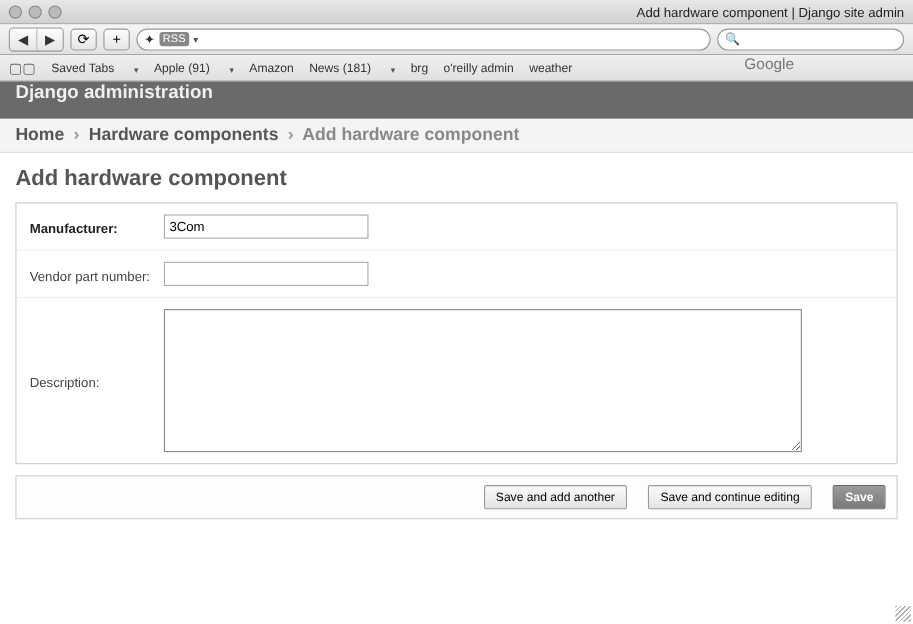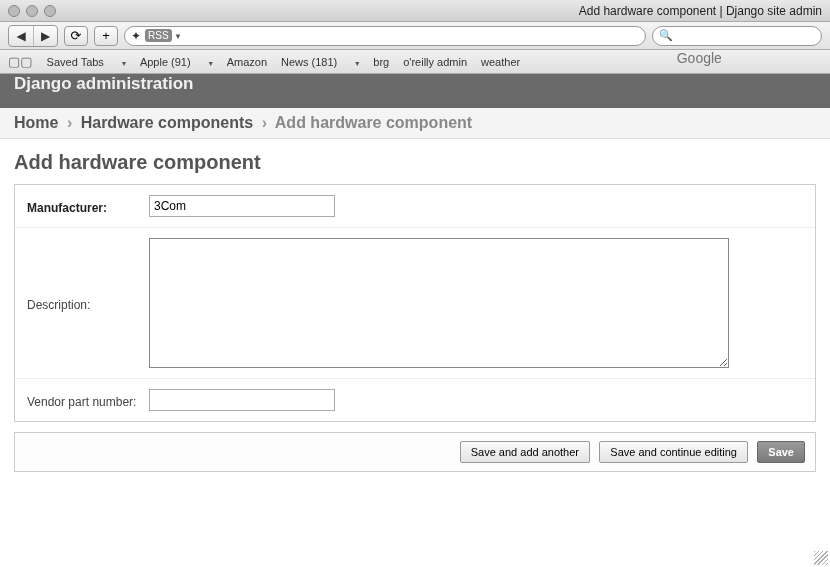--- a/index.html
+++ b/index.html
@@ -44,21 +44,21 @@
 
 .form-module { border: 1px solid #ccc; }
 .form-row { border-bottom: 1px solid #eee; padding: 10px 12px; display: flex; align-items: center; gap: 12px; }
 .form-row:last-of-type { border-bottom: none; }
 .form-row label { width: 110px; font-size: 12px; color: #444; padding-top: 3px; }
 .form-row label.required { font-weight: bold; color: #222; }
 .form-row input[type=text] { width: 186px; border: 1px solid #aaa; padding: 3px 4px; font-size: 12px; }
 .form-row textarea { width: 580px; height: 130px; border: 1px solid #888; padding: 4px; font-size: 12px; font-family: inherit; resize: both; }
 
 .submit-row { margin-top: 10px; border: 1px solid #ccc; background: #fdfdfd; padding: 8px 10px; text-align: right; }
-.submit-row input { font-size: 11px; padding: 4px 10px; margin-left: 6px; border: 1px solid #999; background: linear-gradient(#fafafa,#e4e4e4); cursor: pointer; border-radius: 2px; }
+.submit-row input { font-size: 11px; padding: 4px 10px; margin-left: 16px; border: 1px solid #999; background: linear-gradient(#fafafa,#e4e4e4); cursor: pointer; border-radius: 2px; }
 .submit-row input.default { background: linear-gradient(#9a9a9a,#7a7a7a); color: #fff; border: 1px solid #666; font-weight: bold; }
 
 .resize-handle { position: absolute; right: 2px; bottom: 2px; width: 14px; height: 14px; background: repeating-linear-gradient(135deg,#aaa 0,#aaa 1px,transparent 1px,transparent 3px); }
 </style>
 </head>
 <body>
 
 <div class="titlebar">
   <div class="traffic">
     <span></span>
@@ -132,27 +132,27 @@
   <div class="form-module">
 
     <div class="form-row">
       <label class="required">Manufacturer:</label>
       <input type="text" value="3Com" style="">
     </div>
 
 
 
     <div class="form-row">
-      <label>Description:</label>
-      <textarea value="" style=""></textarea>
+      <label>Vendor part number:</label>
+      <input type="text" value="" style="">
     </div>
 
     <div class="form-row">
-      <label>Vendor part number:</label>
-      <input type="text" value="" style="">
+      <label>Description:</label>
+      <textarea value="" style=""></textarea>
     </div>
 
   </div>
 
   <div class="submit-row">
     <input type="submit" value="Save and add another" style="">
     <input type="submit" value="Save and continue editing" style="">
     <input type="submit" class="default" value="Save" style="">
   </div>
 </div>

